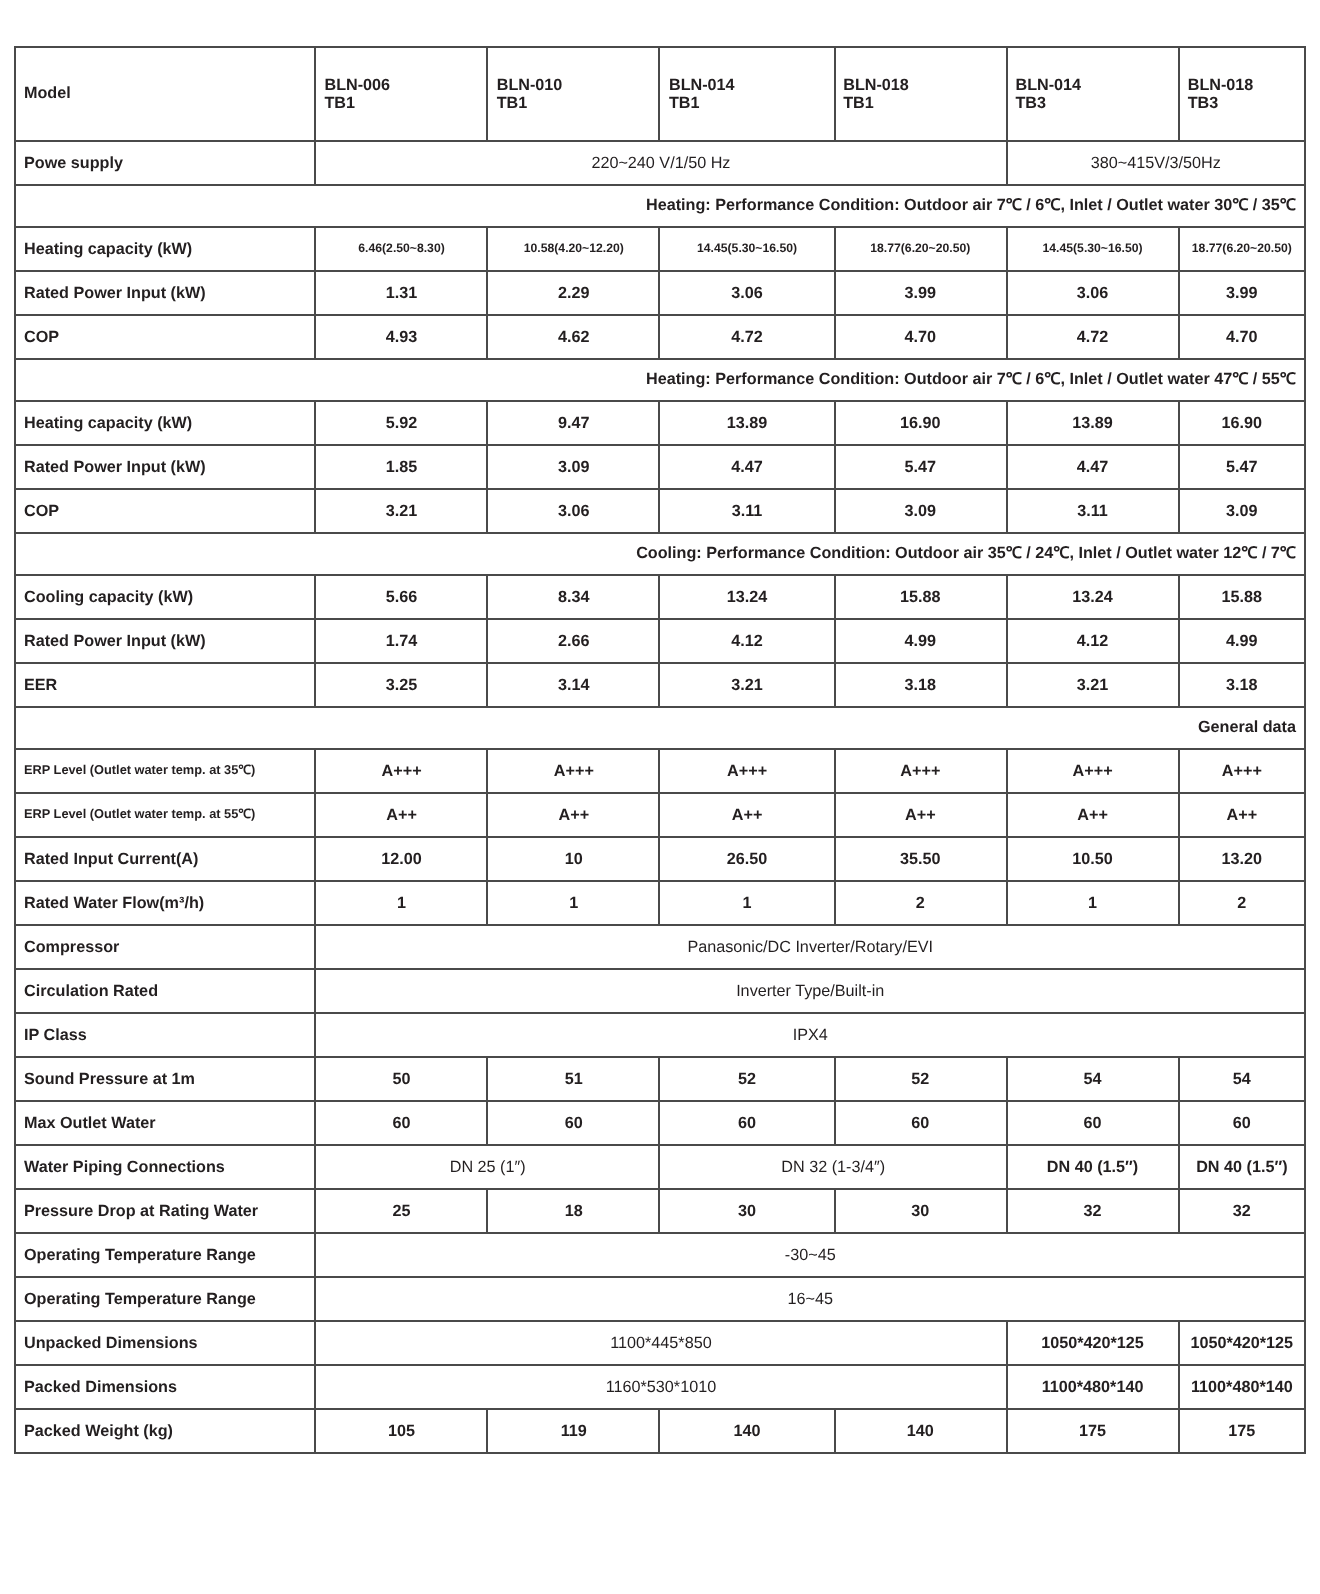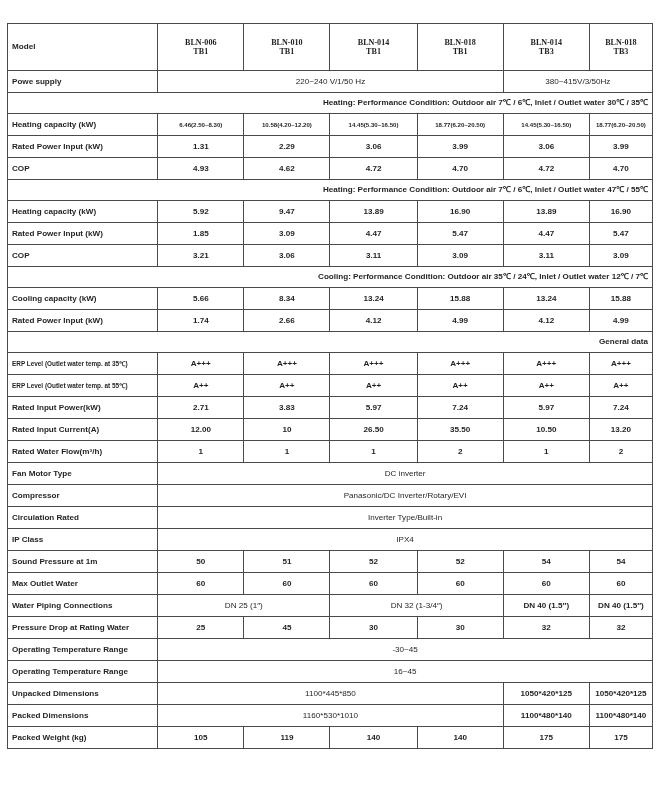--- a/index.html
+++ b/index.html
@@ -54,25 +54,24 @@
     font-size: 6.1px;
   }
   td.val.span {
     font-weight: normal;
   }
   
   tr.model-row td {
     height: 46px;
   }
   td.model-head {
-    text-align: center;
+    text-align: left;
     font-size: 10px;
     font-weight: normal;
     line-height: 1.5;
-    font-family: Liberation Serif, serif;
   }
   td.model-head .m1 { display: block; }
   td.model-head .m2 { display: block; }
   
   td.section {
     background: #d6d6d6;
     text-align: right;
     padding-left: 7px;
     font-size: 8.1px;
     font-weight: bold;
@@ -201,73 +200,69 @@
         </tr>
         <tr class="body-row">
           <td class="lbl">Rated Power Input (kW)</td>
           <td class="val">1.74</td>
           <td class="val">2.66</td>
           <td class="val">4.12</td>
           <td class="val">4.99</td>
           <td class="val">4.12</td>
           <td class="val">4.99</td>
         </tr>
+        <tr class="body-row">
+          <td class="lbl">EER</td>
+          <td class="val">3.25</td>
+          <td class="val">3.14</td>
+          <td class="val">3.21</td>
+          <td class="val">3.18</td>
+          <td class="val">3.21</td>
+          <td class="val">3.18</td>
+        </tr>
         <tr class="section-row">
           <td class="section" colspan="7">General data</td>
         </tr>
         <tr class="body-row">
           <td class="lbl small">ERP Level (Outlet water temp. at 35℃)</td>
           <td class="val">A+++</td>
           <td class="val">A+++</td>
           <td class="val">A+++</td>
           <td class="val">A+++</td>
           <td class="val">A+++</td>
           <td class="val">A+++</td>
         </tr>
         <tr class="body-row">
           <td class="lbl small">ERP Level (Outlet water temp. at 55℃)</td>
           <td class="val">A++</td>
           <td class="val">A++</td>
           <td class="val">A++</td>
           <td class="val">A++</td>
           <td class="val">A++</td>
           <td class="val">A++</td>
-        </tr>
-        <tr class="body-row">
-          <td class="lbl">Rated Input Power(kW)</td>
-          <td class="val">2.71</td>
-          <td class="val">3.83</td>
-          <td class="val">5.97</td>
-          <td class="val">7.24</td>
-          <td class="val">5.97</td>
-          <td class="val">7.24</td>
         </tr>
         <tr class="body-row">
           <td class="lbl">Rated Input Current(A)</td>
           <td class="val">12.00</td>
           <td class="val">10</td>
           <td class="val">26.50</td>
           <td class="val">35.50</td>
           <td class="val">10.50</td>
           <td class="val">13.20</td>
         </tr>
         <tr class="body-row">
           <td class="lbl">Rated Water Flow(m³/h)</td>
           <td class="val">1</td>
           <td class="val">1</td>
           <td class="val">1</td>
           <td class="val">2</td>
           <td class="val">1</td>
           <td class="val">2</td>
         </tr>
         <tr class="body-row">
-          <td class="lbl">Fan Motor Type</td>
-          <td class="val span" colspan="6">DC inverter</td>
-        </tr>
-        <tr class="body-row">
           <td class="lbl">Compressor</td>
           <td class="val span" colspan="6">Panasonic/DC Inverter/Rotary/EVI</td>
         </tr>
         <tr class="body-row">
           <td class="lbl">Circulation Rated</td>
           <td class="val span" colspan="6">Inverter Type/Built-in</td>
         </tr>
         <tr class="body-row">
           <td class="lbl">IP Class</td>
           <td class="val span" colspan="6">IPX4</td>
@@ -293,21 +288,21 @@
         <tr class="body-row">
           <td class="lbl">Water Piping Connections</td>
           <td class="val span" colspan="2">DN 25 (1″)</td>
           <td class="val span" colspan="2">DN 32 (1-3/4″)</td>
           <td class="val">DN 40 (1.5″)</td>
           <td class="val">DN 40 (1.5″)</td>
         </tr>
         <tr class="body-row">
           <td class="lbl">Pressure Drop at Rating Water</td>
           <td class="val">25</td>
-          <td class="val">45</td>
+          <td class="val">18</td>
           <td class="val">30</td>
           <td class="val">30</td>
           <td class="val">32</td>
           <td class="val">32</td>
         </tr>
         <tr class="body-row">
           <td class="lbl">Operating Temperature Range</td>
           <td class="val span" colspan="6">-30~45</td>
         </tr>
         <tr class="body-row">

